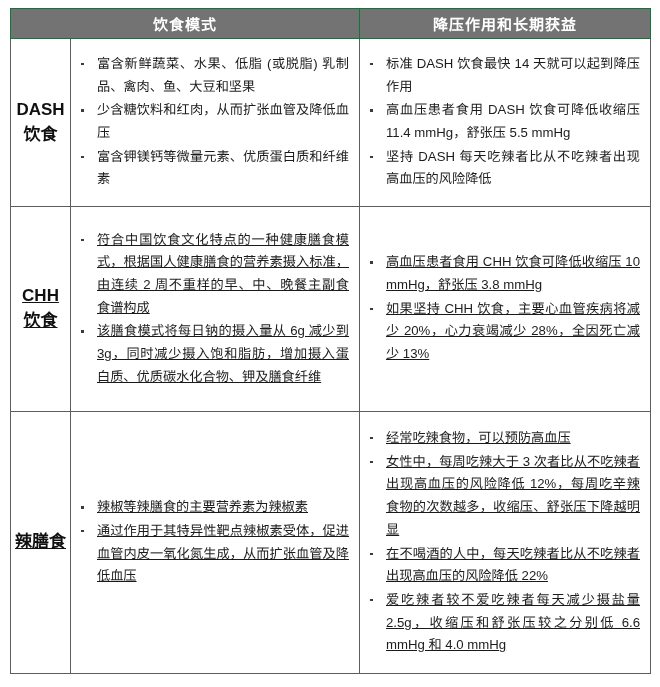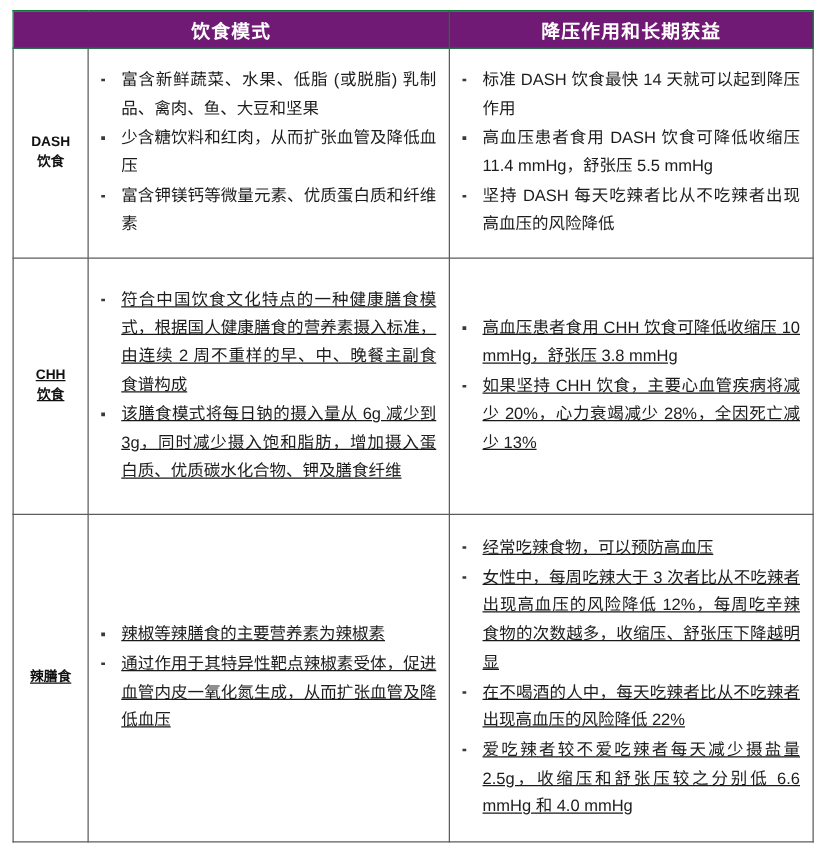--- a/index.html
+++ b/index.html
@@ -22,42 +22,42 @@
   table.diet-table {
     border-collapse: collapse;
     table-layout: fixed;
     width: 640px;
   }
   col.c-label  { width: 60px; }
   col.c-detail { width: 289px; }
   col.c-effect { width: 291px; }
 
   thead th {
-    background: #701a75;
+    background: #737373;
     color: #ffffff;
     font-size: 15px;
     font-weight: bold;
     letter-spacing: 1px;
     text-align: center;
     height: 30px;
     padding: 0;
     border: 1px solid #0c7a36;
     box-sizing: border-box;
   }
   thead th.head-left  { border-right: 1px solid #0c7a36; }
 
   tbody td {
     border: 1px solid #5d5d5d;
     box-sizing: border-box;
     vertical-align: middle;
     padding: 0;
   }
   td.label-cell {
     text-align: center;
-    font-size: 11px;
+    font-size: 17px;
     font-weight: bold;
     line-height: 1.45;
     color: #111111;
     padding: 4px 2px;
   }
   td.list-cell {
     padding: 8px 10px 8px 4px;
   }
   ul.bullets {
     list-style: none;

